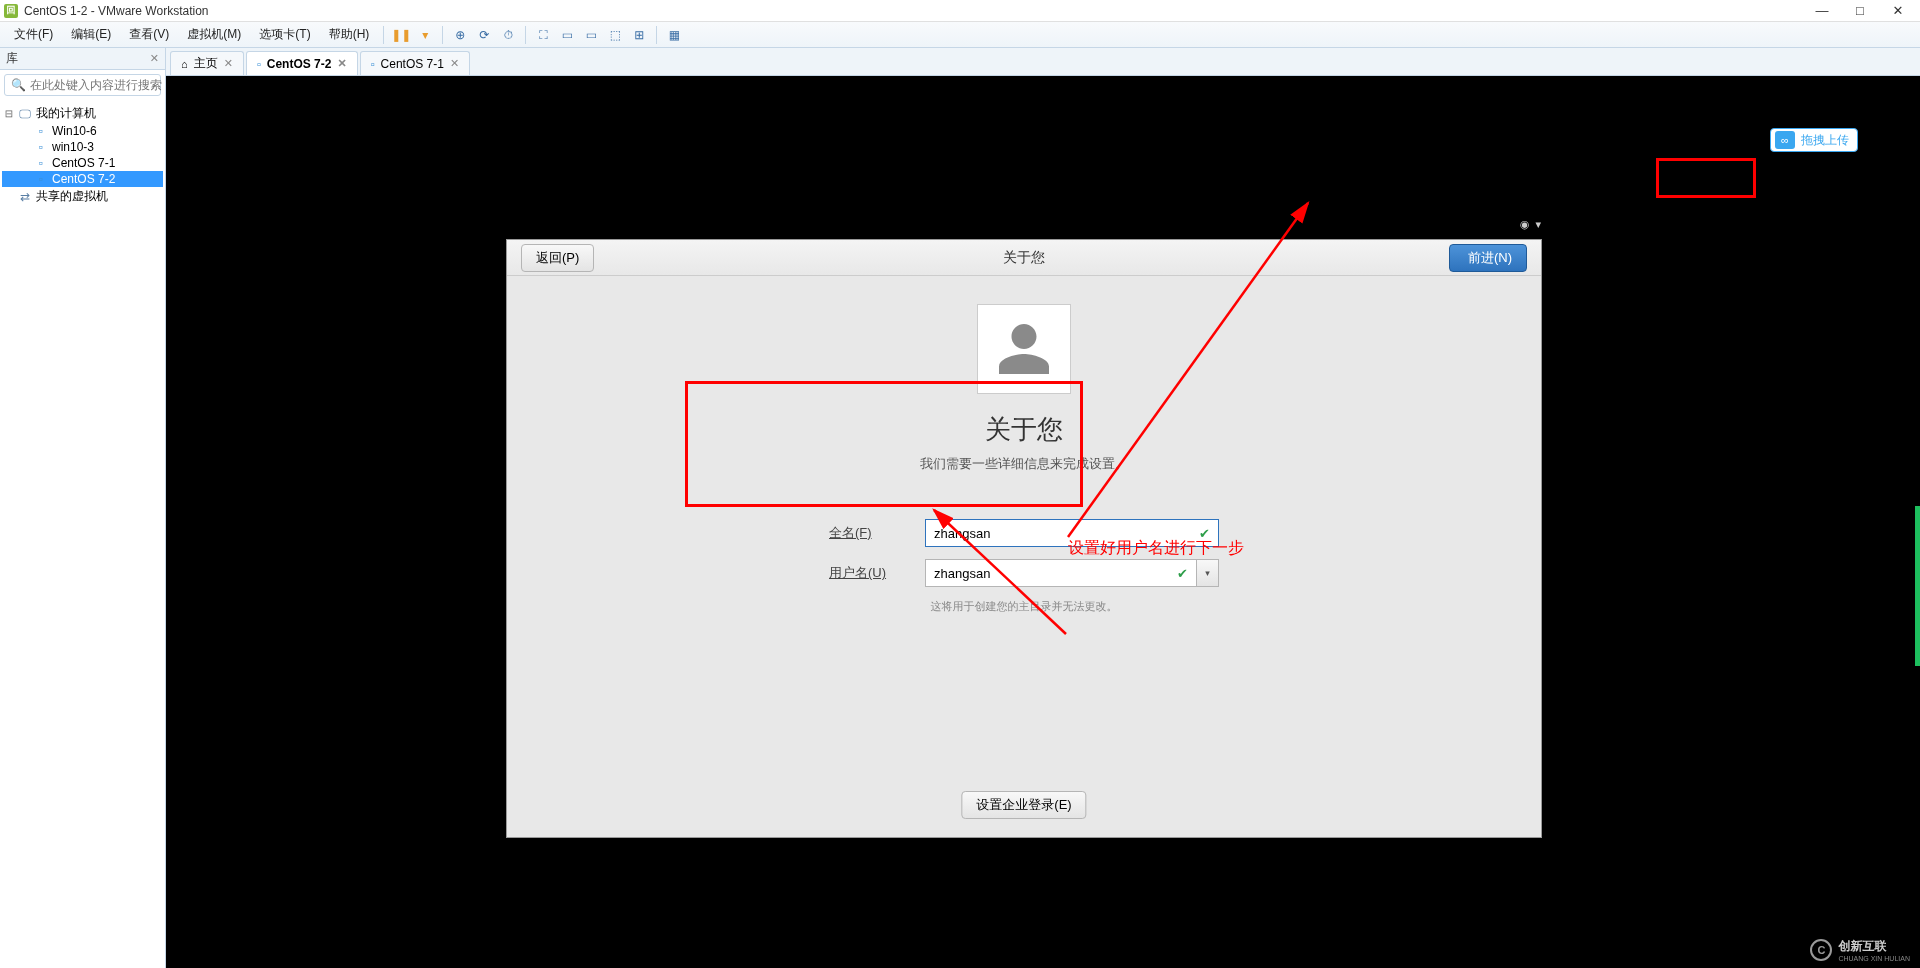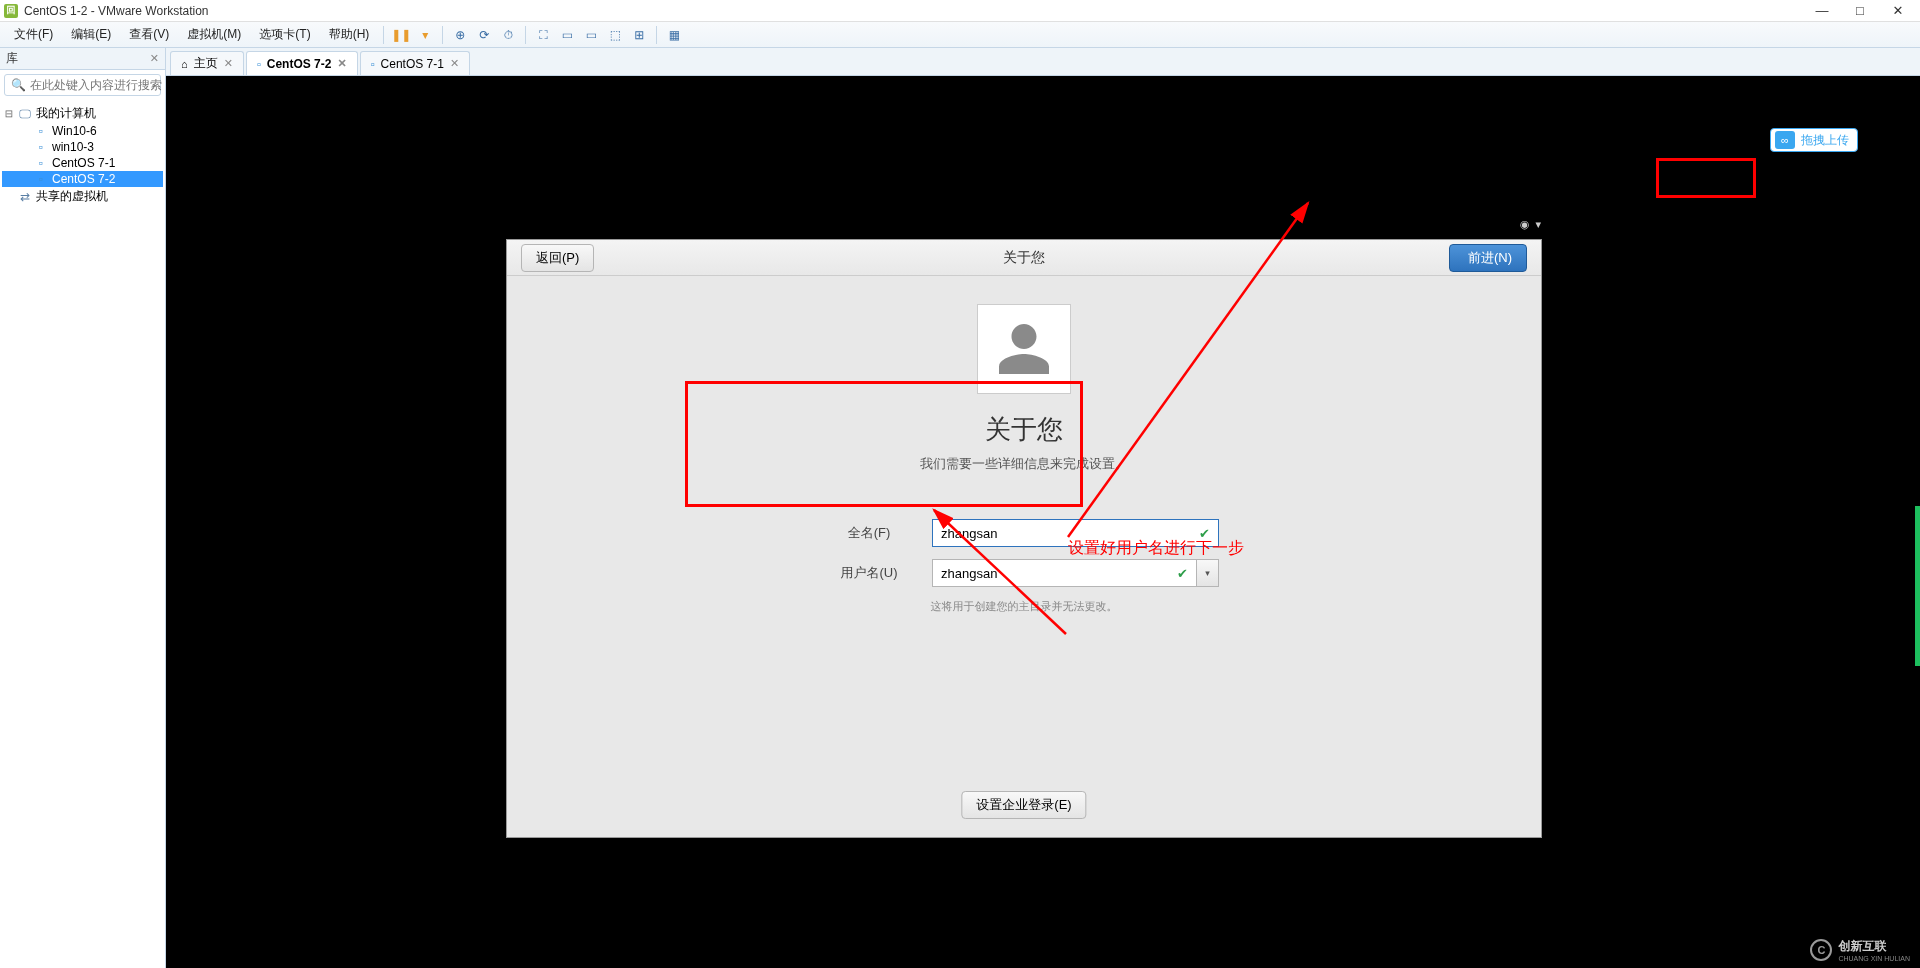--- a/index.html
+++ b/index.html
@@ -54,21 +54,21 @@
 .btn { padding: 4px 14px; border:1px solid #b5b5b5; background:linear-gradient(#f8f8f8,#e4e4e4); border-radius:4px; font-size:13px; cursor:pointer;}
 .btn.primary { background:linear-gradient(#4d93d9,#2e73bd); color:#fff; border-color:#1f5a98;padding-left:18px;}
 .setup-title { position:absolute; left:50%; transform:translateX(-50%); font-size:14px; color:#333;}
 .setup-body { padding-top: 28px; text-align:center;}
 .avatar-box { width:94px; height:90px; margin:0 auto; border:1px solid #ccc; background:#fff; display:flex;align-items:center;justify-content:center;}
 .avatar-box svg { width:60px; height:60px; }
 .setup-heading { font-size:26px; color:#333; margin-top:18px; }
 .setup-sub { font-size:13px; color:#555; margin-top:8px;}
 .form-area { width:390px; margin:46px auto 0; }
 .form-row { display:flex; align-items:center; margin-bottom:12px; }
-.form-row label { width:80px; text-align:center; font-size:13px; color:#444; margin-right:23px;}
+.form-row label { width:80px; text-align:left; font-size:13px; color:#444; margin-right:16px;text-decoration:underline;}
 .input-wrap { flex:1; display:flex; align-items:center; border:1px solid #9cb7d4; background:#fff; height:28px; padding:0 8px; position:relative;}
 .input-wrap.focus { border-color:#2e73bd;}
 .input-wrap input { border:none; outline:none; flex:1; font-size:13px; background:transparent;}
 .input-wrap .check { color:#2e9e4a; font-size:13px;}
 .combo-btn { width:22px; height:28px; border:1px solid #b5b5b5; border-left:none; background:linear-gradient(#f8f8f8,#e4e4e4); display:flex;align-items:center;justify-content:center; font-size:9px; color:#555; cursor:pointer;}
 .form-hint { font-size:11px; color:#888; text-align:center; margin-top:4px;}
 .enterprise-btn { position:absolute; bottom:18px; left:50%; transform:translateX(-50%); }
 
 
 .red-box { position:absolute; border:3px solid #ff0000; pointer-events:none;}

